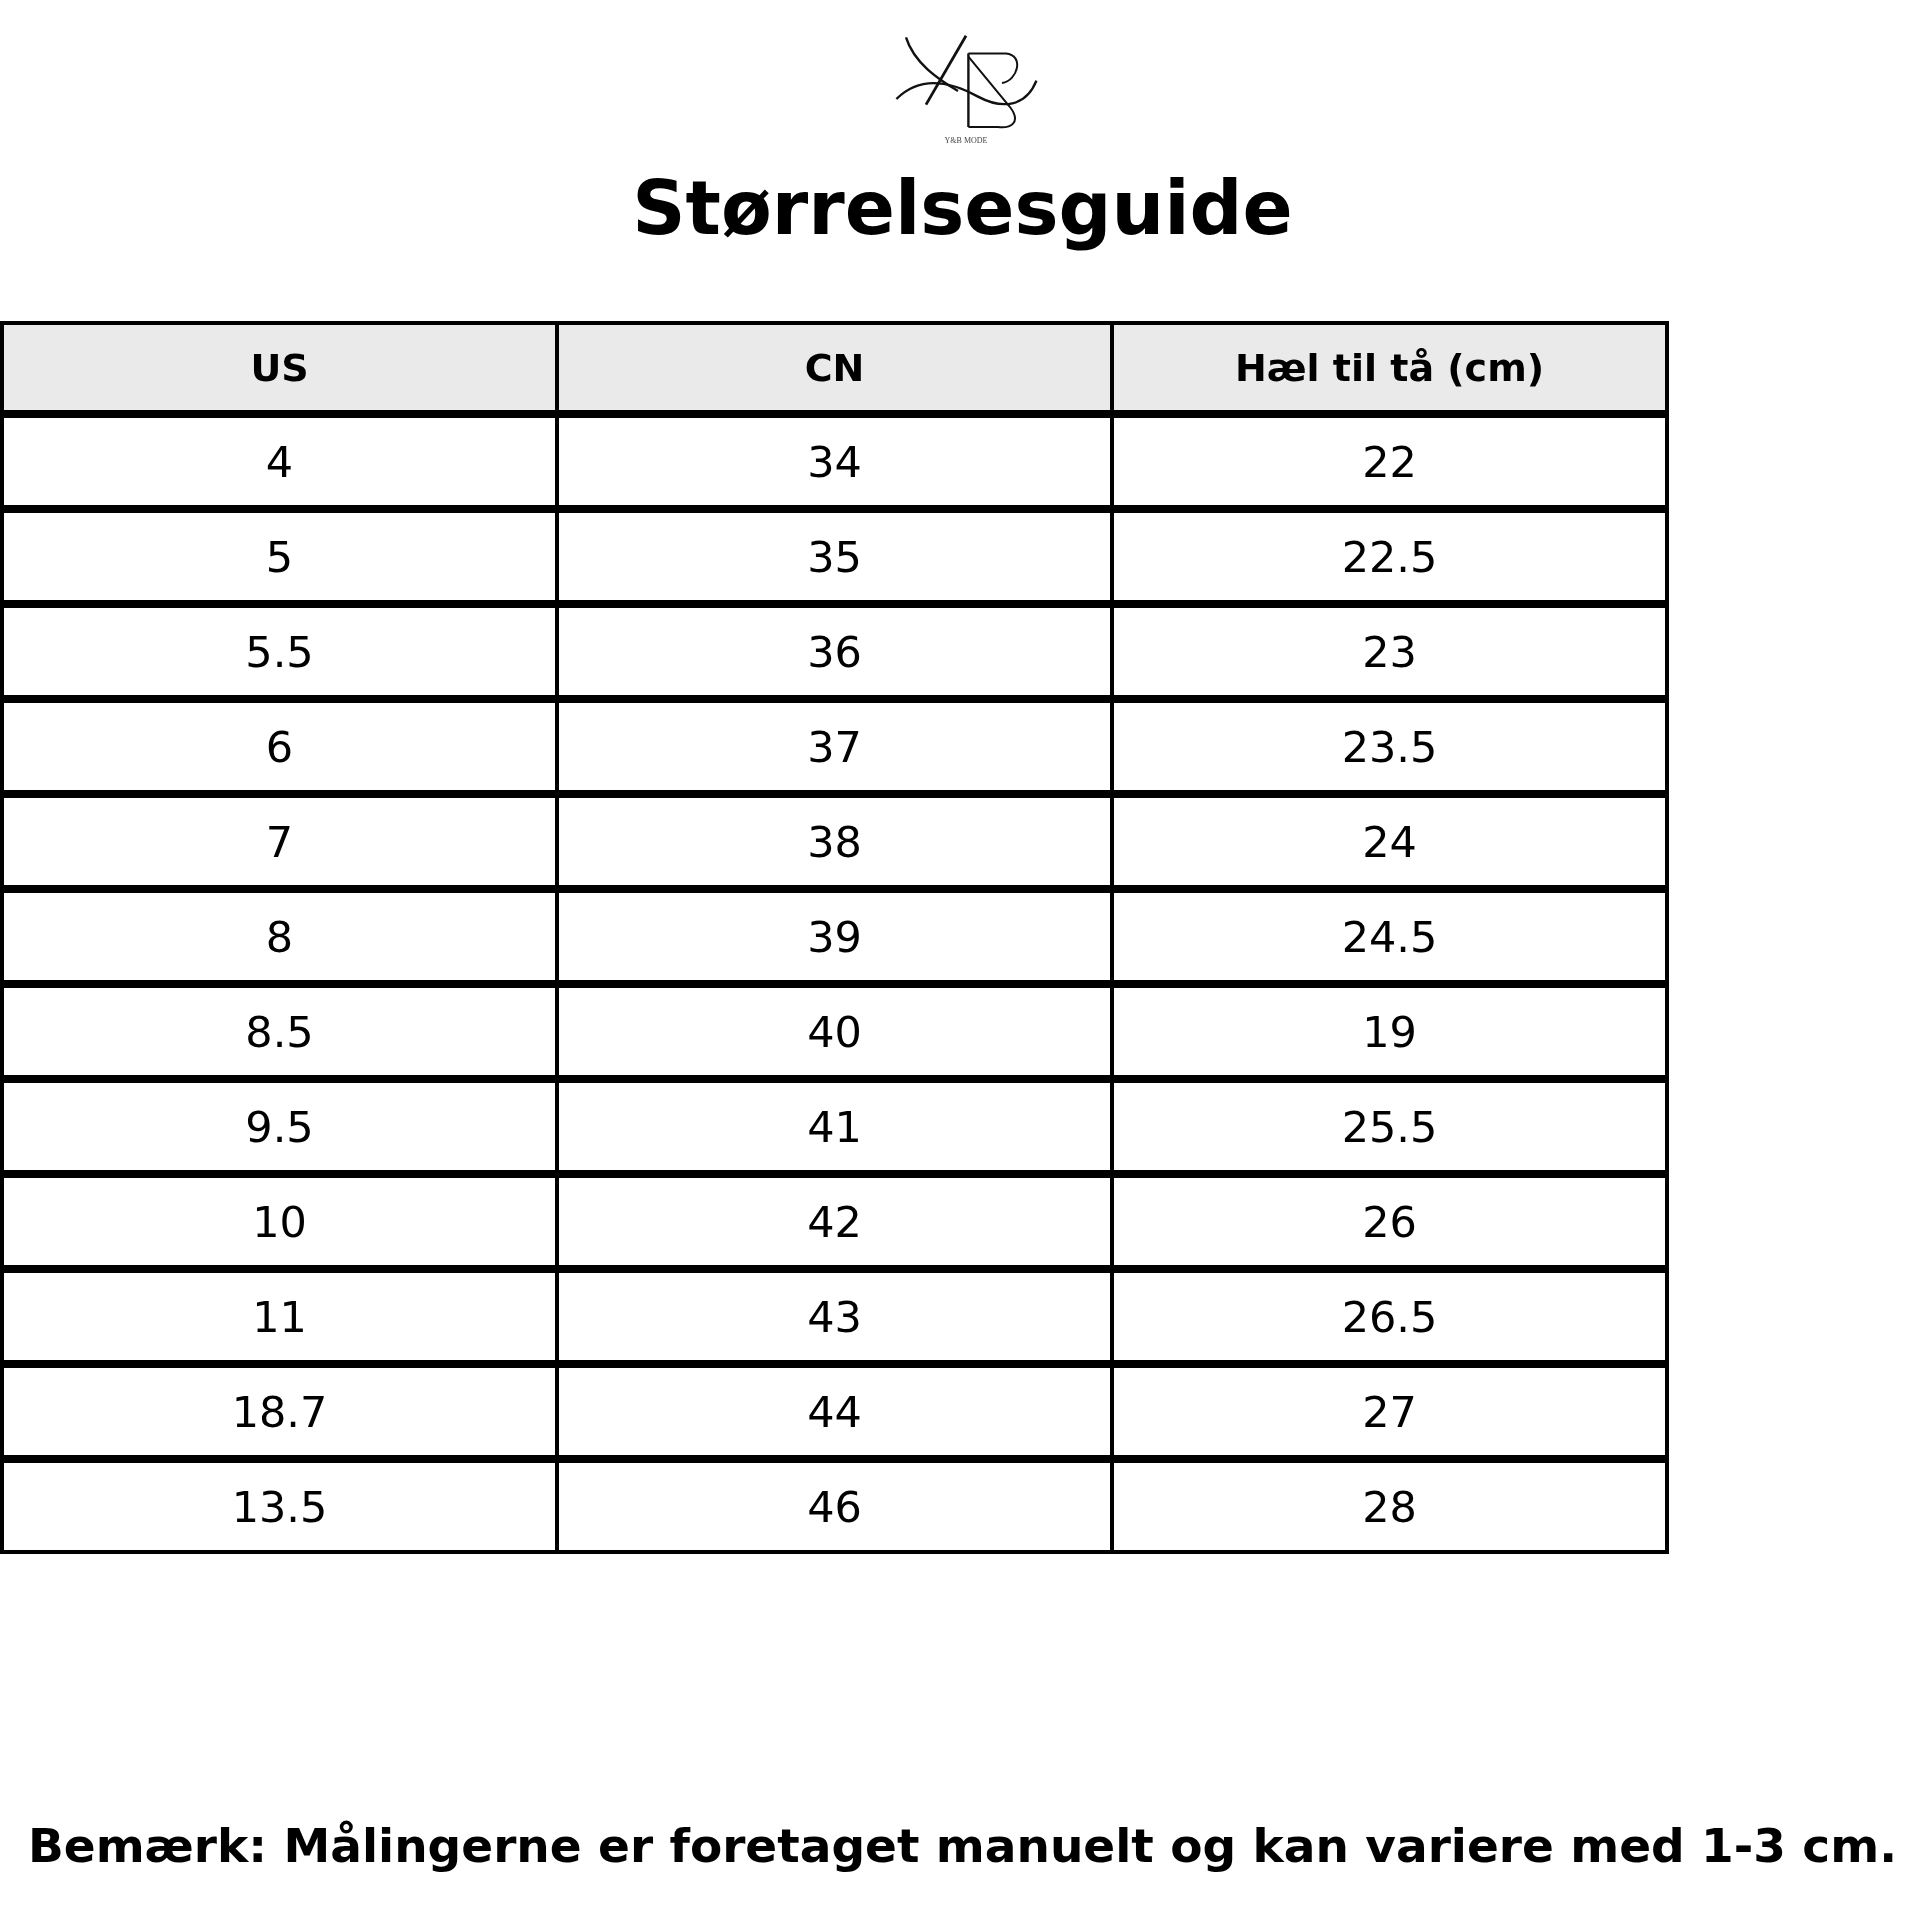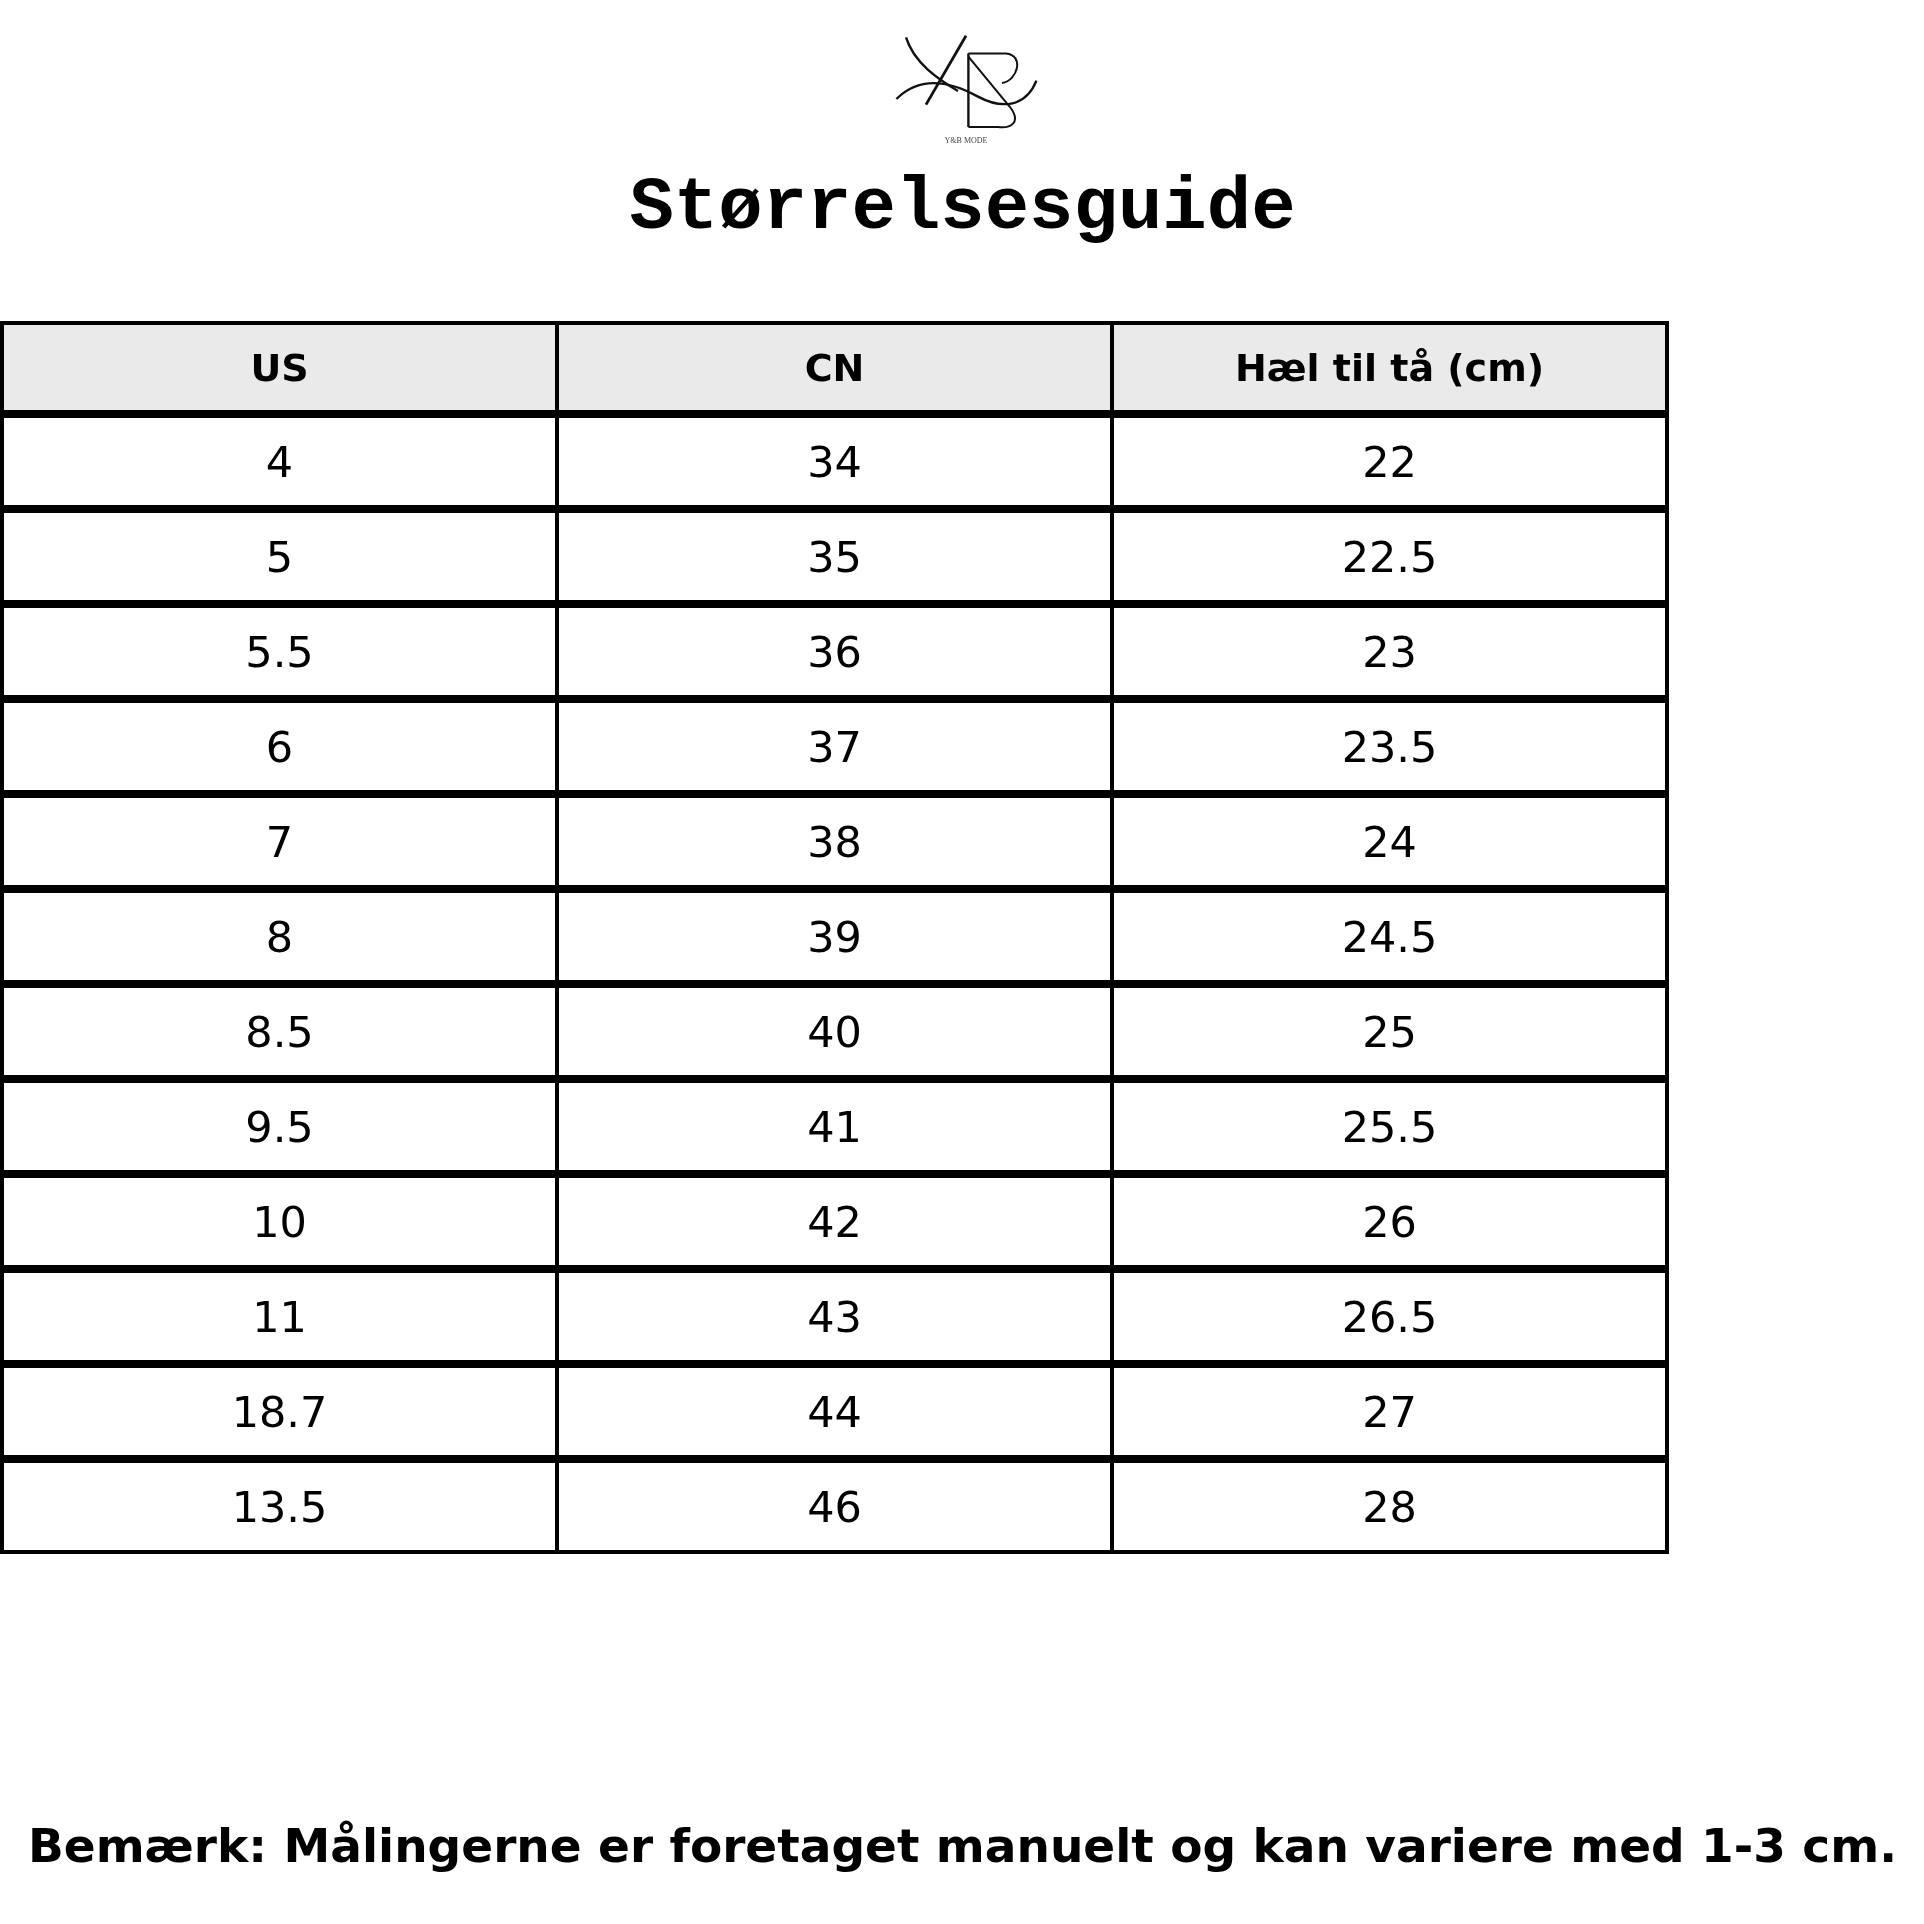--- a/index.html
+++ b/index.html
@@ -1,21 +1,21 @@
 <!DOCTYPE html>
 <html style="font-size:13px"><head>
   <meta charset="utf-8">
   <style>
     html, body { margin: 0; padding: 0; background: #ffffff; }
     body { width: 1925px; height: 1925px; position: relative; overflow: hidden;
            font-family: "DejaVu Sans", sans-serif; color: #000; }
     .logo { position: absolute; left: 890px; top: 30.5px; width: 152px; height: 120px; text-align: center; }
     .logo svg { width: 100%; height: 100%; }
     .title { position: absolute; left: 0; right: 0; top: 160px; text-align: center;
-             font-size: 74px; font-weight: bold; line-height: 96px; font-family: Liberation Mono, monospace; }
+             font-size: 74px; font-weight: bold; line-height: 96px; }
     table.size { position: absolute; left: 0; top: 321px; width: 1669px;
                  border-collapse: collapse; table-layout: fixed; }
     table.size th, table.size td { border: 4.8px solid #000; text-align: center;
                  height: 87px; padding: 0; }
     table.size th { background: #EAEAEA; font-size: 38px; font-weight: bold; height: 85px; }
     table.size td { font-size: 43px; font-weight: normal; }
     table.size tbody tr td { border-top-width: 8px; }
     .note { position: absolute; left: 0; right: 0; top: 1814px; text-align: center;
             font-size: 47px; font-weight: bold; line-height: 64px; white-space: nowrap; }
   </style>
@@ -71,21 +71,21 @@
         <td>24</td>
       </tr>
       <tr>
         <td>8</td>
         <td>39</td>
         <td>24.5</td>
       </tr>
       <tr>
         <td>8.5</td>
         <td>40</td>
-        <td>25</td>
+        <td>19</td>
       </tr>
       <tr>
         <td>9.5</td>
         <td>41</td>
         <td>25.5</td>
       </tr>
       <tr>
         <td>10</td>
         <td>42</td>
         <td>26</td>

